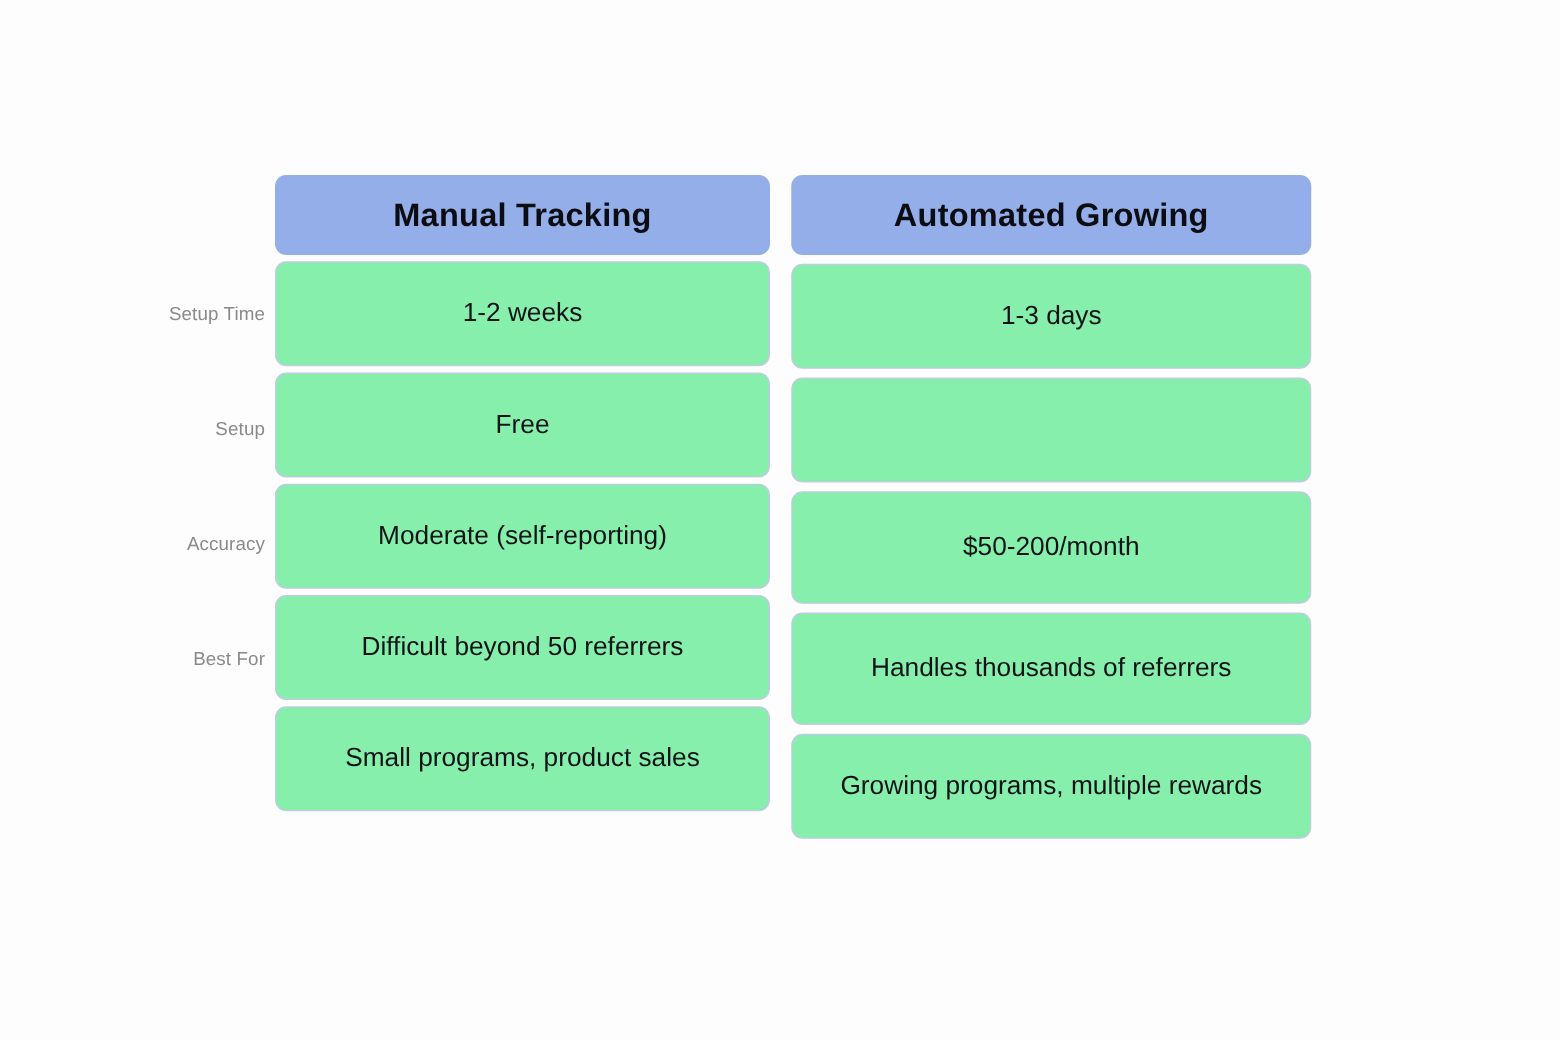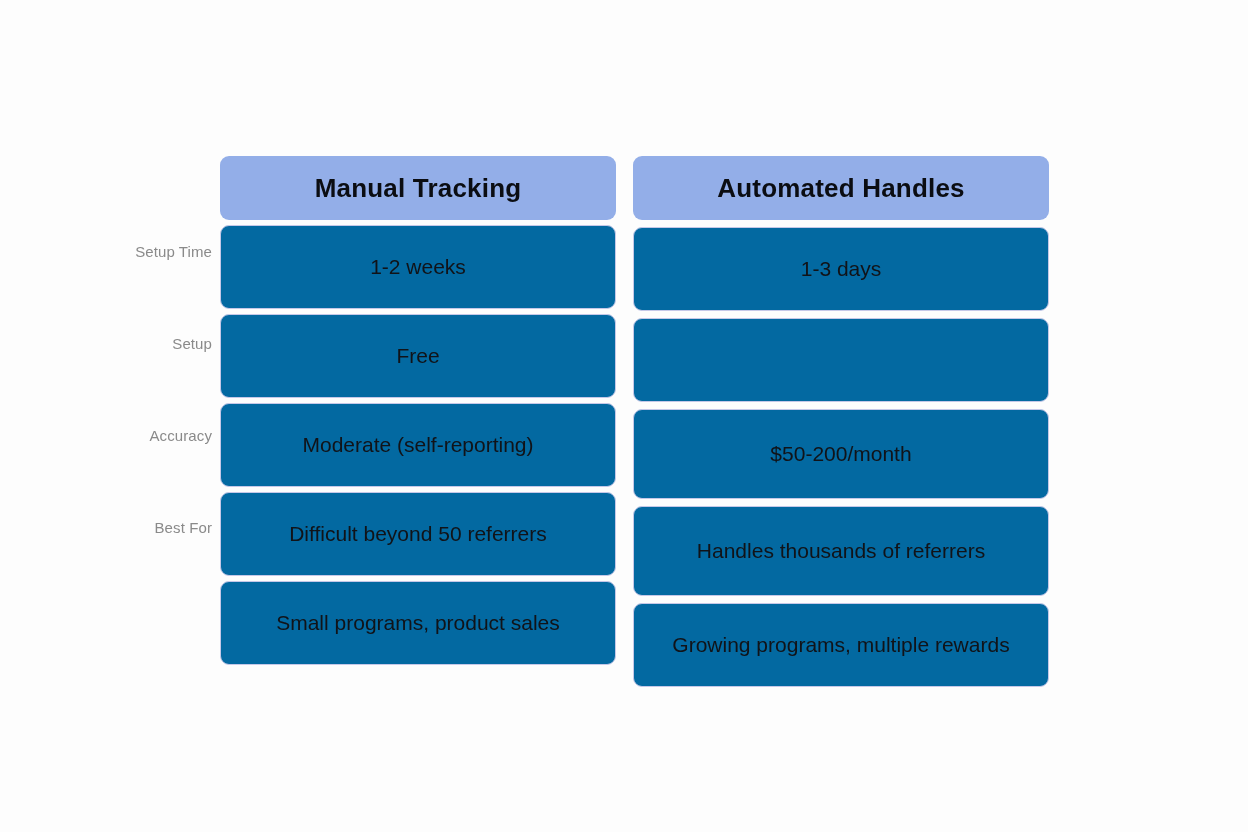--- a/index.html
+++ b/index.html
@@ -34,42 +34,42 @@
     justify-content: flex-end;
     color: #8a8a8a;
     font-size: 15px;
     letter-spacing: 0.1px;
     white-space: nowrap;
   }
 
   
   .column {
     position: absolute;
-    top: 156px;
+    top: 140px;
   }
   .col-left  { left: 220px;  width: 396px; }
   .col-right { left: 633px;  width: 416px; }
 
   .col-header {
     height: 64px;
     border-radius: 9px;
     background: #93aee8;
     display: flex;
     align-items: center;
     justify-content: center;
     color: #0b0d12;
     font-size: 26px;
     font-weight: bold;
     letter-spacing: 0.2px;
   }
 
   .cell {
     margin-top: 5px;
     height: 84px;
-    background: #0369a1;
+    background: #86efac;
     border: 1.4px solid #c5c8e8;
     border-radius: 9px;
     display: flex;
     align-items: center;
     justify-content: center;
     color: #111318;
     font-size: 21px;
     text-align: center;
     padding: 0 10px;
     box-sizing: border-box;
@@ -94,21 +94,21 @@
   <div class="column col-left">
     <div class="col-header">Manual Tracking</div>
     <div class="cell">1-2 weeks</div>
     <div class="cell">Free</div>
     <div class="cell">Moderate (self-reporting)</div>
     <div class="cell">Difficult beyond 50 referrers</div>
     <div class="cell">Small programs, product sales</div>
   </div>
 
   <div class="column col-right">
-    <div class="col-header">Automated Handles</div>
+    <div class="col-header">Automated Growing</div>
     <div class="cell">1-3 days</div>
     <div class="cell"></div>
     <div class="cell taller">$50-200/month</div>
     <div class="cell taller">Handles thousands of referrers</div>
     <div class="cell">Growing programs, multiple rewards</div>
   </div>
 
 </div>
 
 </body></html>

